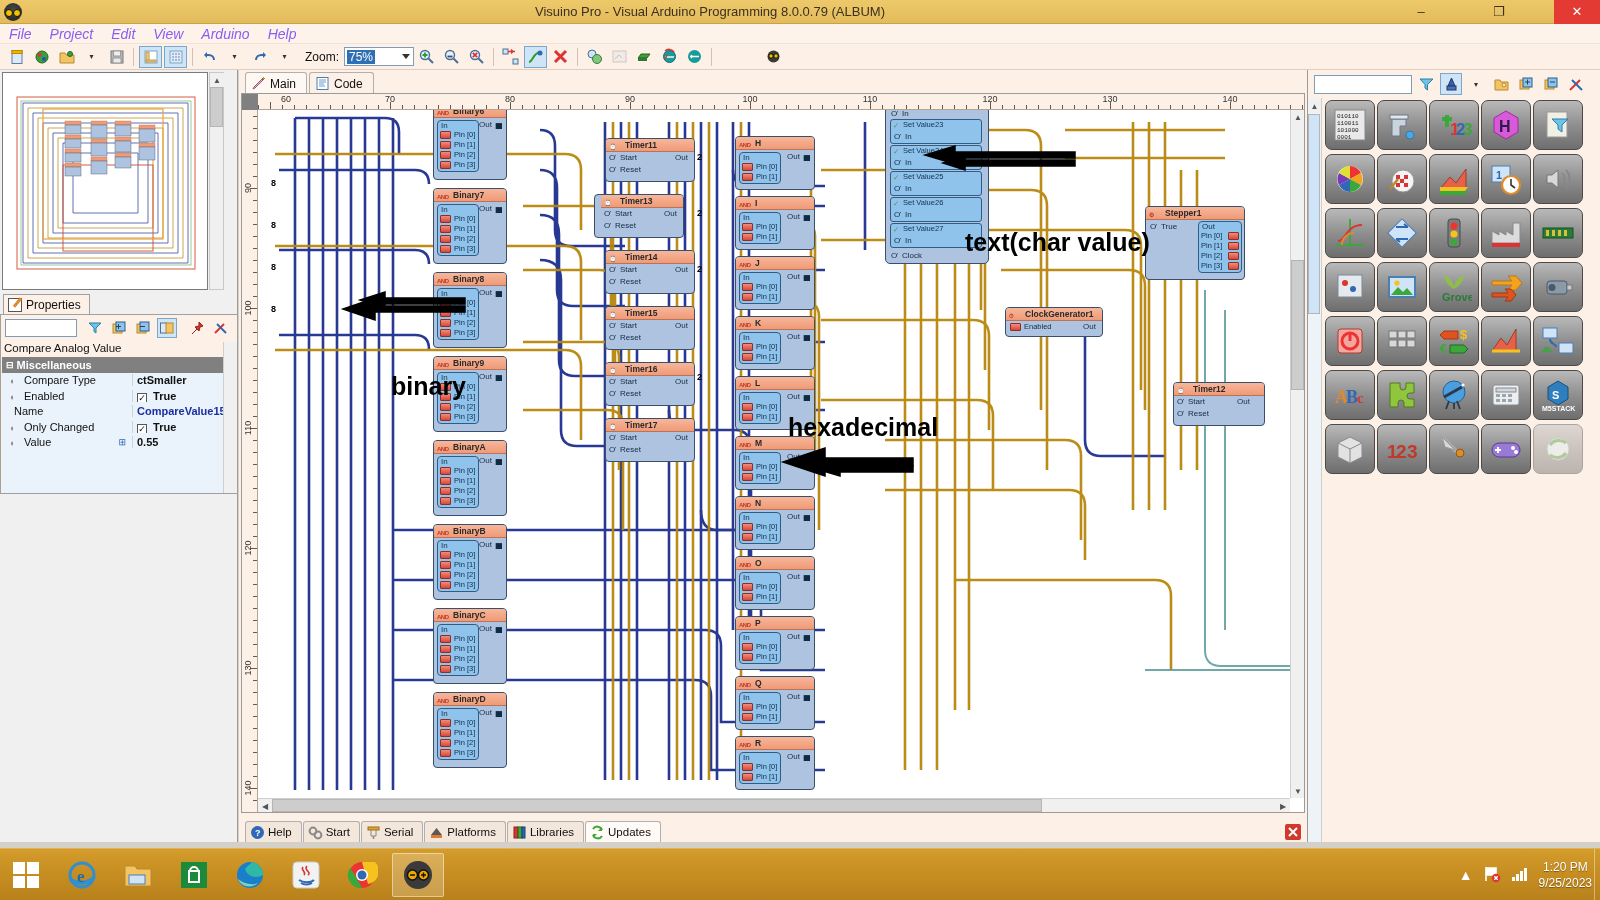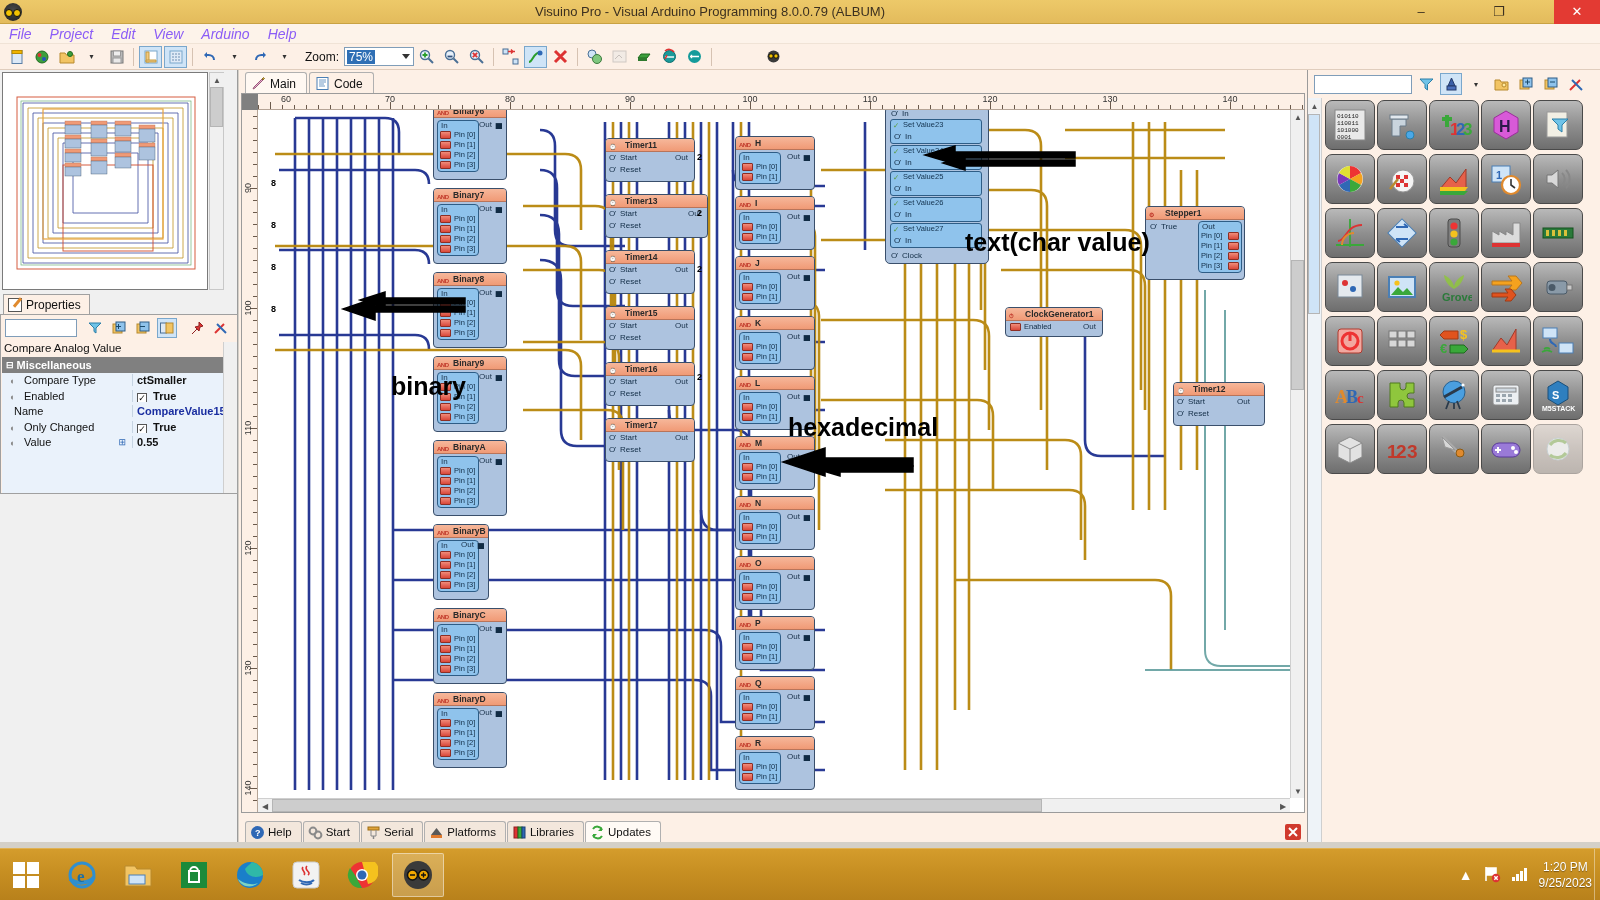--- a/index.html
+++ b/index.html
@@ -1085,21 +1085,21 @@
             <div class="pin"><span class="pinico"></span><span>Pin [0]</span></div>
             <div class="pin"><span class="pinico"></span><span>Pin [1]</span></div>
             <div class="pin"><span class="pinico"></span><span>Pin [2]</span></div>
             <div class="pin"><span class="pinico"></span><span>Pin [3]</span></div>
           </div>
           <div class="outlbl">Out</div>
           <div class="outglyph">▅</div>
         </div>
       </div>
 
-      <div class="comp" style="left:168px;top:414px;width:56px;height:76px;">
+      <div class="comp" style="left:168px;top:414px;width:74px;height:76px;">
         <div class="comp-hdr"><span class="hico">AND</span><span>BinaryB</span></div>
         <div class="comp-body">
           <div class="inbox" style="width:42px;height:52px">
             <div class="inbox-lbl">In</div>
             <div class="pin"><span class="pinico"></span><span>Pin [0]</span></div>
             <div class="pin"><span class="pinico"></span><span>Pin [1]</span></div>
             <div class="pin"><span class="pinico"></span><span>Pin [2]</span></div>
             <div class="pin"><span class="pinico"></span><span>Pin [3]</span></div>
           </div>
           <div class="outlbl">Out</div>
@@ -1139,21 +1139,21 @@
 
       <div class="comp" style="left:340px;top:28px;width:90px;height:44px;">
         <div class="comp-hdr"><span class="hico">⌚</span><span>Timer11</span></div>
         <div class="comp-body">
           <div class="sig" style="left:2px;top:1px"><span>Start</span></div>
           <div class="sig" style="left:2px;top:13px"><span>Reset</span></div>
           <div class="outlbl" style="right:6px;top:1px">Out</div>
         </div>
       </div>
 
-      <div class="comp" style="left:340px;top:84px;width:103px;height:44px;">
+      <div class="comp" style="left:329px;top:84px;width:90px;height:44px;padding-left:6px;">
         <div class="comp-hdr"><span class="hico">⌚</span><span>Timer13</span></div>
         <div class="comp-body">
           <div class="sig" style="left:2px;top:1px"><span>Start</span></div>
           <div class="sig" style="left:2px;top:13px"><span>Reset</span></div>
           <div class="outlbl" style="right:6px;top:1px">Out</div>
         </div>
       </div>
 
       <div class="comp" style="left:340px;top:140px;width:90px;height:44px;">
         <div class="comp-hdr"><span class="hico">⌚</span><span>Timer14</span></div>

